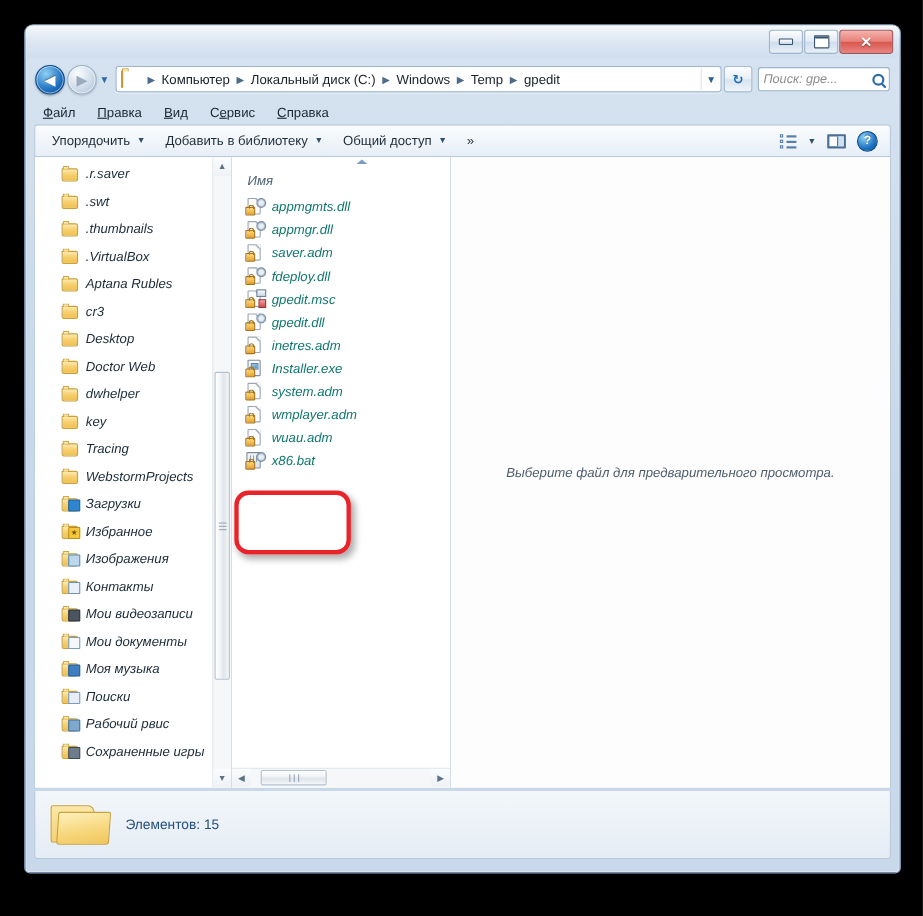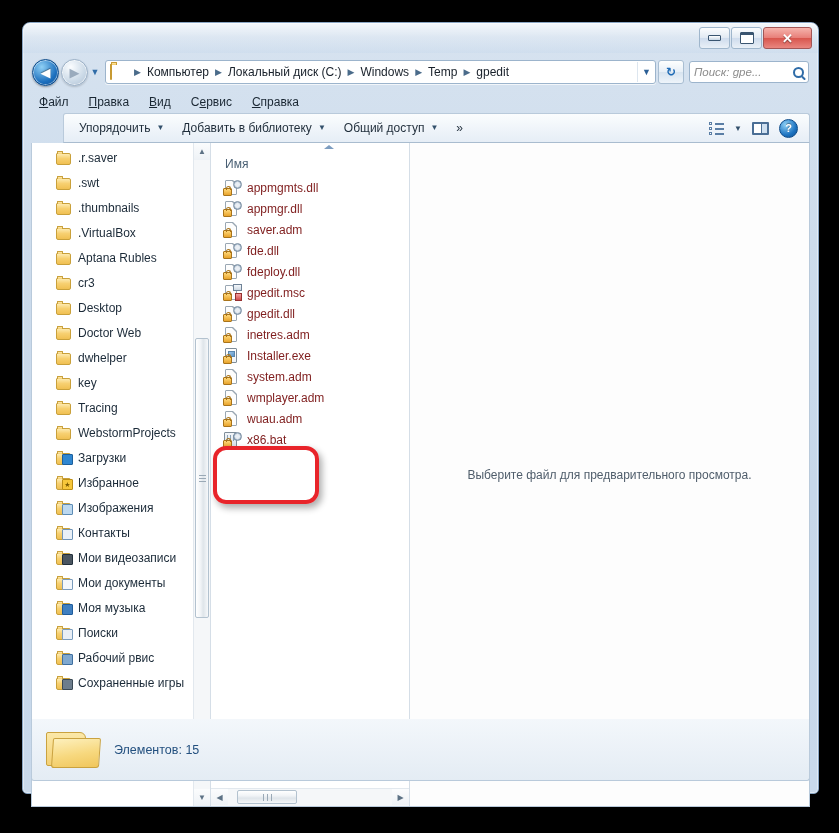--- a/index.html
+++ b/index.html
@@ -70,38 +70,38 @@
 
   
   #menubar{position:absolute;left:8px;top:68px;right:8px;height:22px;display:flex;align-items:flex-start;padding-left:8px;box-sizing:border-box;}
   .menuitem{font-size:12px;color:#1a2733;margin-right:20px;line-height:22px;}
   .menuitem u{text-decoration:underline;}
 
   
   #toolbar{position:absolute;left:8px;top:90px;right:8px;height:30px;
      background:linear-gradient(180deg,#fbfdfe,#f0f5fa 50%,#e6eef6);
      border:1px solid #b9cadb;border-bottom-color:#a9bccf;border-radius:3px 3px 0 0;
-     display:flex;align-items:center;box-sizing:border-box;padding:0 6px;margin-left:32px;}
+     display:flex;align-items:center;box-sizing:border-box;padding:0 6px;}
   .tbitem{font-size:12px;color:#1f2d3a;padding:0 9px;height:22px;line-height:22px;display:flex;align-items:center;gap:6px;white-space:nowrap;}
   .caret{font-size:8px;color:#33506b;}
   .tbspacer{flex:1 1 auto;}
   .tbicon{height:22px;display:flex;align-items:center;justify-content:center;padding:0 5px;}
   .viewicon{width:15px;height:12px;position:relative;}
   .viewicon i{position:absolute;left:0;width:3px;height:3px;border:1px solid #5a7ea5;background:#fff;box-sizing:border-box;}
   .viewicon b{position:absolute;left:6px;height:2px;background:#5a7ea5;}
   .paneicon{width:17px;height:13px;border:2px solid #4a6e95;border-radius:1px;background:#fff;box-sizing:border-box;position:relative;}
   .paneicon:after{content:"";position:absolute;right:0;top:0;bottom:0;width:5px;background:#cfe0f0;border-left:1px solid #4a6e95;}
   .helpicon{width:17px;height:17px;border-radius:50%;
      background:radial-gradient(circle at 34% 28%,#8fd2f7,#1c72c0 62%,#0e4f90);
      border:1px solid #0c4b8a;color:#fff;font-size:11px;font-weight:bold;
      display:flex;align-items:center;justify-content:center;text-shadow:0 -1px 1px rgba(0,0,0,.4);}
 
   
-  #content{position:absolute;left:8px;top:120px;right:8px;height:664px;background:#fff;
-           border:1px solid #b9cadb;border-top:none;box-sizing:border-box;display:flex;}
+  #content{position:absolute;left:8px;top:120px;right:8px;height:574px;background:#fff;
+           border:1px solid #b9cadb;border-top:none;box-sizing:border-box;display:flex;font-style:italic;}
   
   #navpane{width:178px;flex:0 0 auto;position:relative;background:#fff;overflow:hidden;}
   .treelist{position:absolute;left:0;top:2px;right:16px;}
   .trow{height:25px;display:flex;align-items:center;padding-left:24px;font-size:12px;color:#1b2a38;white-space:nowrap;overflow:hidden;}
   .ticon{width:16px;height:14px;margin-right:6px;flex:0 0 auto;position:relative;}
   .fold{width:15px;height:12px;border-radius:1px 2px 2px 2px;position:absolute;left:0;top:2px;box-sizing:border-box;
         background:linear-gradient(180deg,#fdeab0,#f7d071 45%,#f0c052);border:1px solid #c9a03a;}
   .fold:before{content:"";position:absolute;left:0;top:-3px;width:6px;height:3px;border-radius:1px 1px 0 0;
         background:linear-gradient(180deg,#fdeab0,#f5cd6c);border:1px solid #c9a03a;border-bottom:none;box-sizing:border-box;}
   .badge{position:absolute;right:-1px;bottom:0px;width:9px;height:9px;border-radius:1px;font-size:7px;line-height:9px;
@@ -140,21 +140,21 @@
   .splitv{width:1px;flex:0 0 auto;background:#d5dee7;}
 
   
   #filepane{width:198px;flex:0 0 auto;position:relative;background:#fff;overflow:hidden;}
   .sortbar{position:absolute;left:0;right:0;top:0;height:10px;}
   .sorttri{position:absolute;left:113px;top:2px;width:0;height:0;
       border-left:5px solid transparent;border-right:5px solid transparent;border-bottom:4px solid #7d9dc0;}
   .colhdr{position:absolute;left:0;right:0;top:10px;height:22px;display:flex;align-items:center;
       padding-left:14px;font-size:12px;color:#4a6074;box-sizing:border-box;}
   .flist{position:absolute;left:0;right:0;top:34px;}
-  .frow{height:21px;display:flex;align-items:center;padding-left:12px;font-size:12px;color:#7f1d1d;white-space:nowrap;}
+  .frow{height:21px;display:flex;align-items:center;padding-left:12px;font-size:12px;color:#0f766e;white-space:nowrap;}
   .ficon{width:17px;height:16px;margin-right:7px;flex:0 0 auto;position:relative;}
   .doc{position:absolute;left:2px;top:0;width:12px;height:15px;box-sizing:border-box;
       background:#fdfdfd;border:1px solid #9aa7b3;border-radius:1px;}
   .doc:before{content:"";position:absolute;right:-1px;top:-1px;border-left:4px solid transparent;border-top:4px solid #fff;
       filter:drop-shadow(-1px 1px 0 #9aa7b3);}
   .gear{position:absolute;right:-2px;top:0px;width:9px;height:9px;border-radius:50%;
       background:radial-gradient(circle,#e9eef4 40%,#9fb2c4 70%,#7e93a8);border:1px solid #7b8fa3;box-sizing:border-box;}
   .lock{position:absolute;left:0px;bottom:0px;width:9px;height:8px;border-radius:1px;box-sizing:border-box;
       background:linear-gradient(180deg,#ffd87a,#e8a32b);border:1px solid #a9741a;}
   .lock:before{content:"";position:absolute;left:2px;top:-3px;width:5px;height:4px;border:1px solid #a9741a;
@@ -497,28 +497,20 @@
               <span class="lock"></span>
             </span>
             <span>saver.adm</span>
           </div>
           <div class="frow">
             <span class="ficon">
               <span class="doc"></span>
               <span class="gear"></span>
               <span class="lock"></span>
             </span>
-            <span>fde.dll</span>
-          </div>
-          <div class="frow">
-            <span class="ficon">
-              <span class="doc"></span>
-              <span class="gear"></span>
-              <span class="lock"></span>
-            </span>
             <span>fdeploy.dll</span>
           </div>
           <div class="frow">
             <span class="ficon">
               <span class="doc"></span>
               <span class="mscflag"></span>
               <span class="mscred"></span>
               <span class="lock"></span>
             </span>
             <span>gpedit.msc</span>

